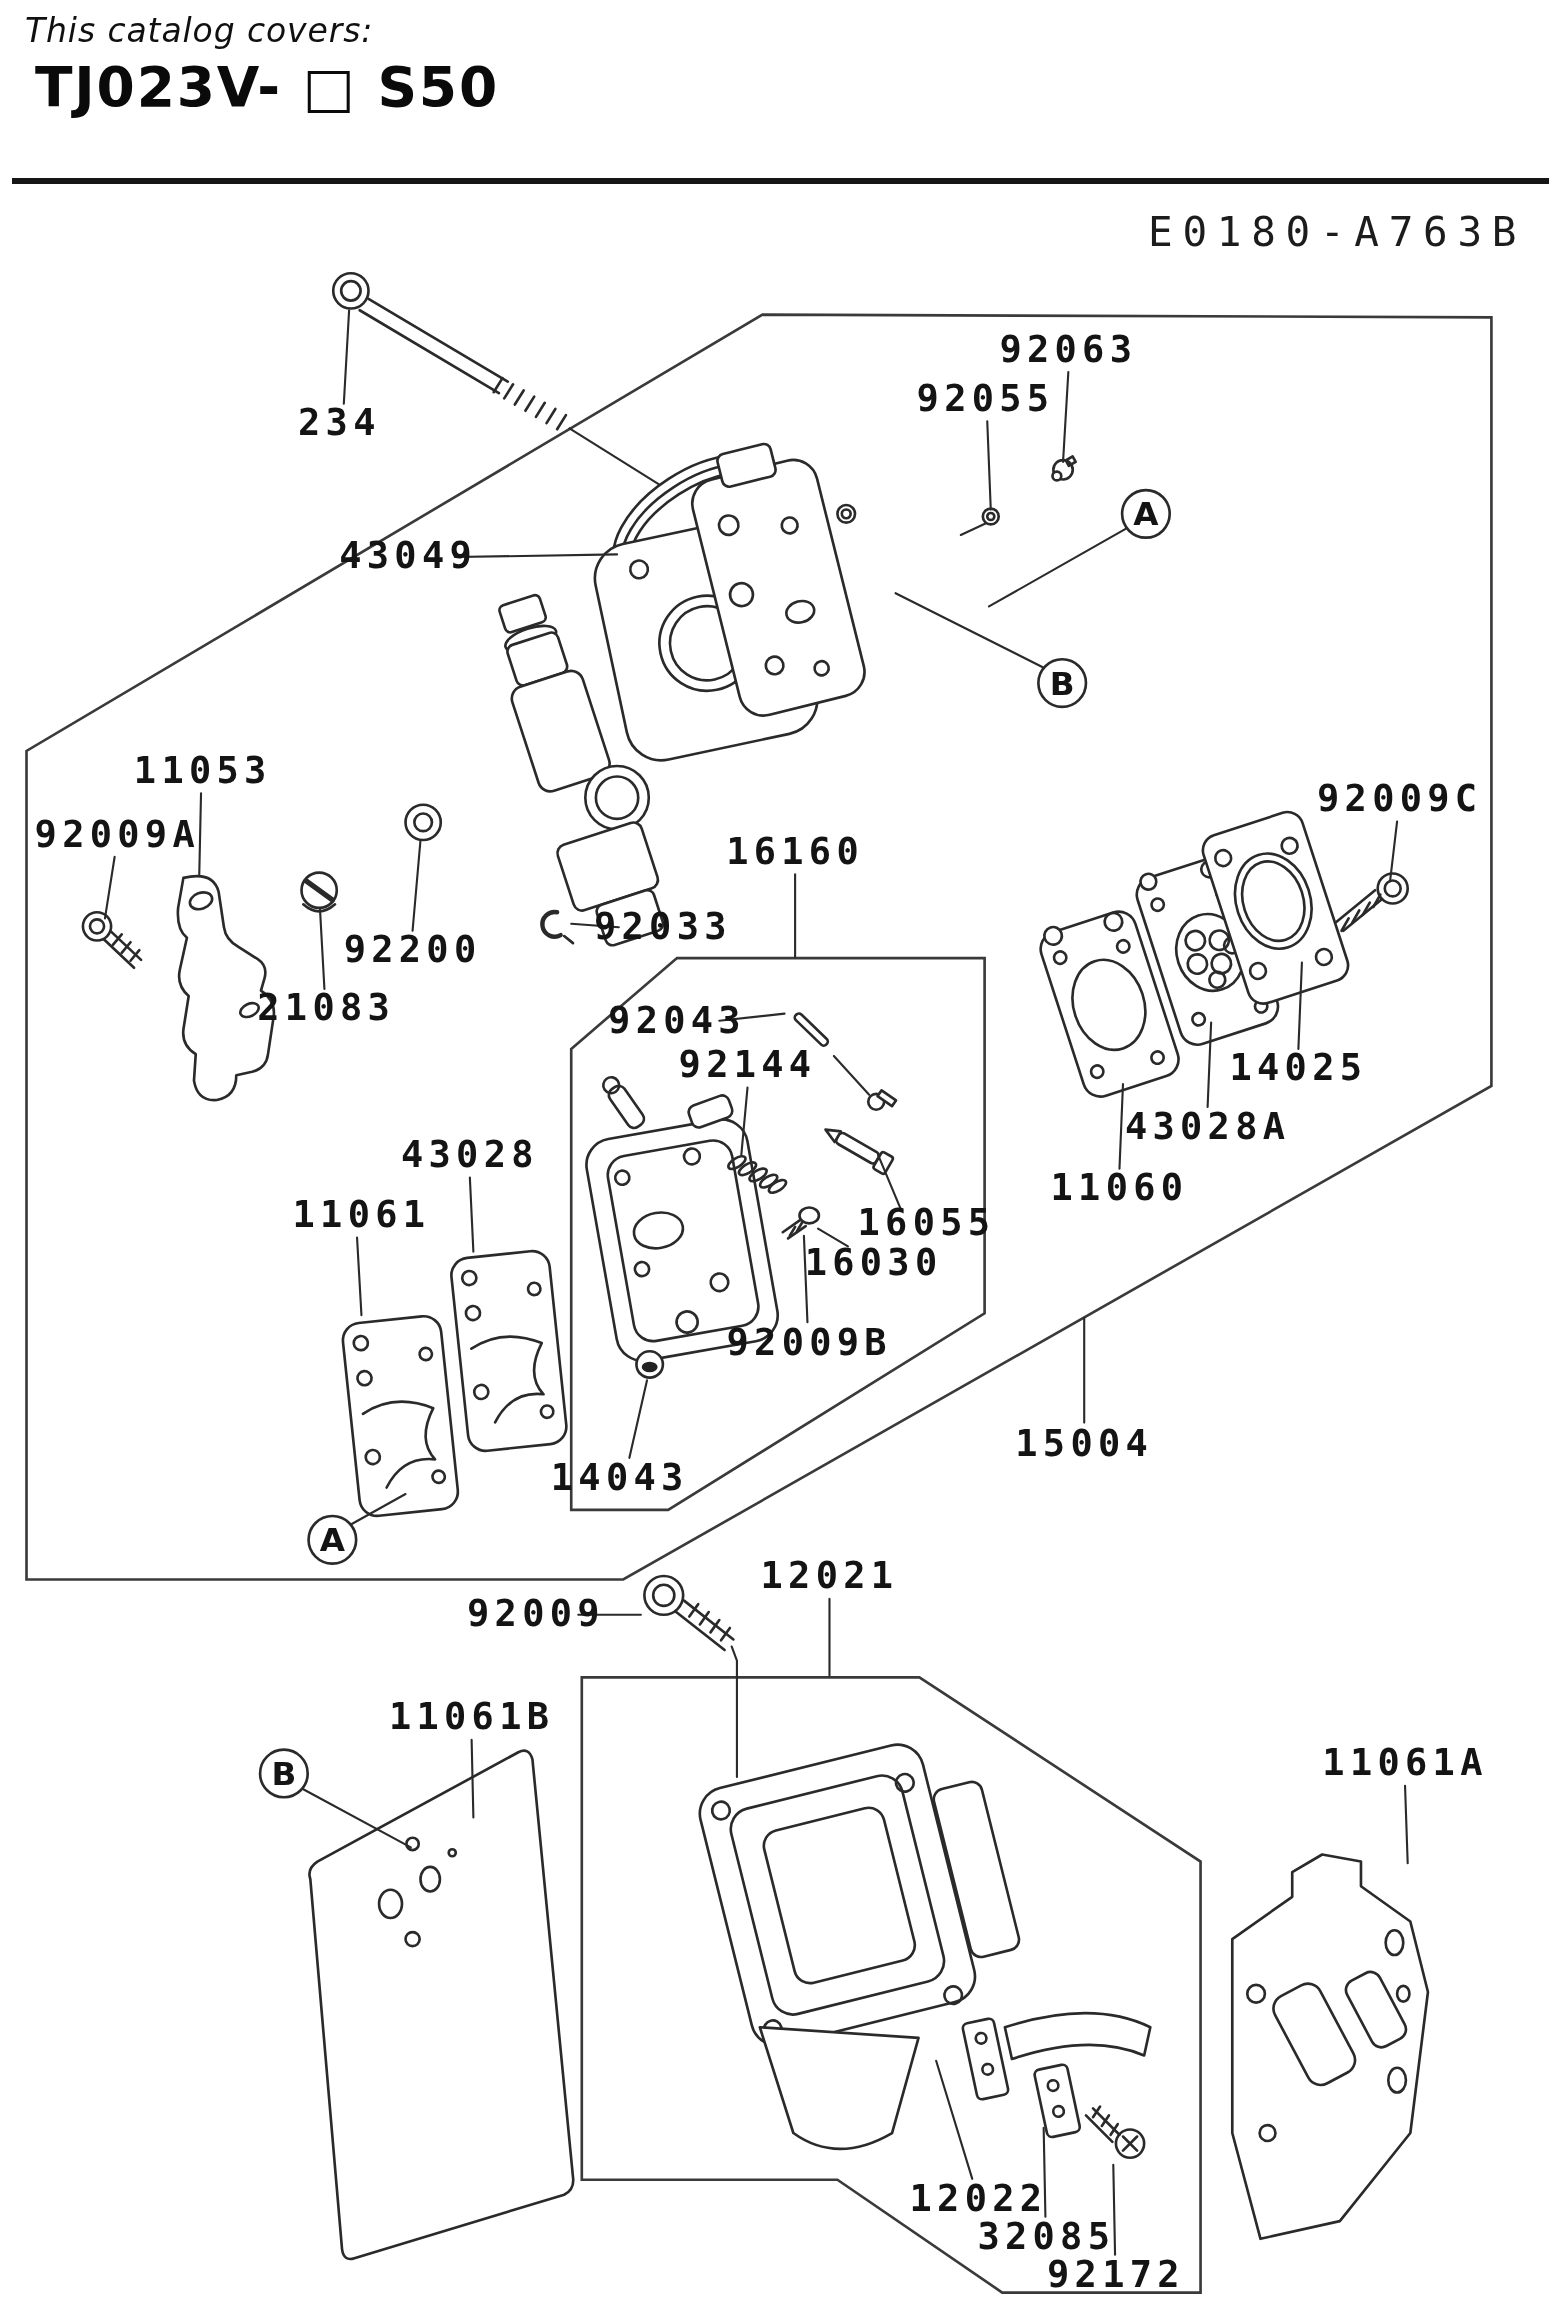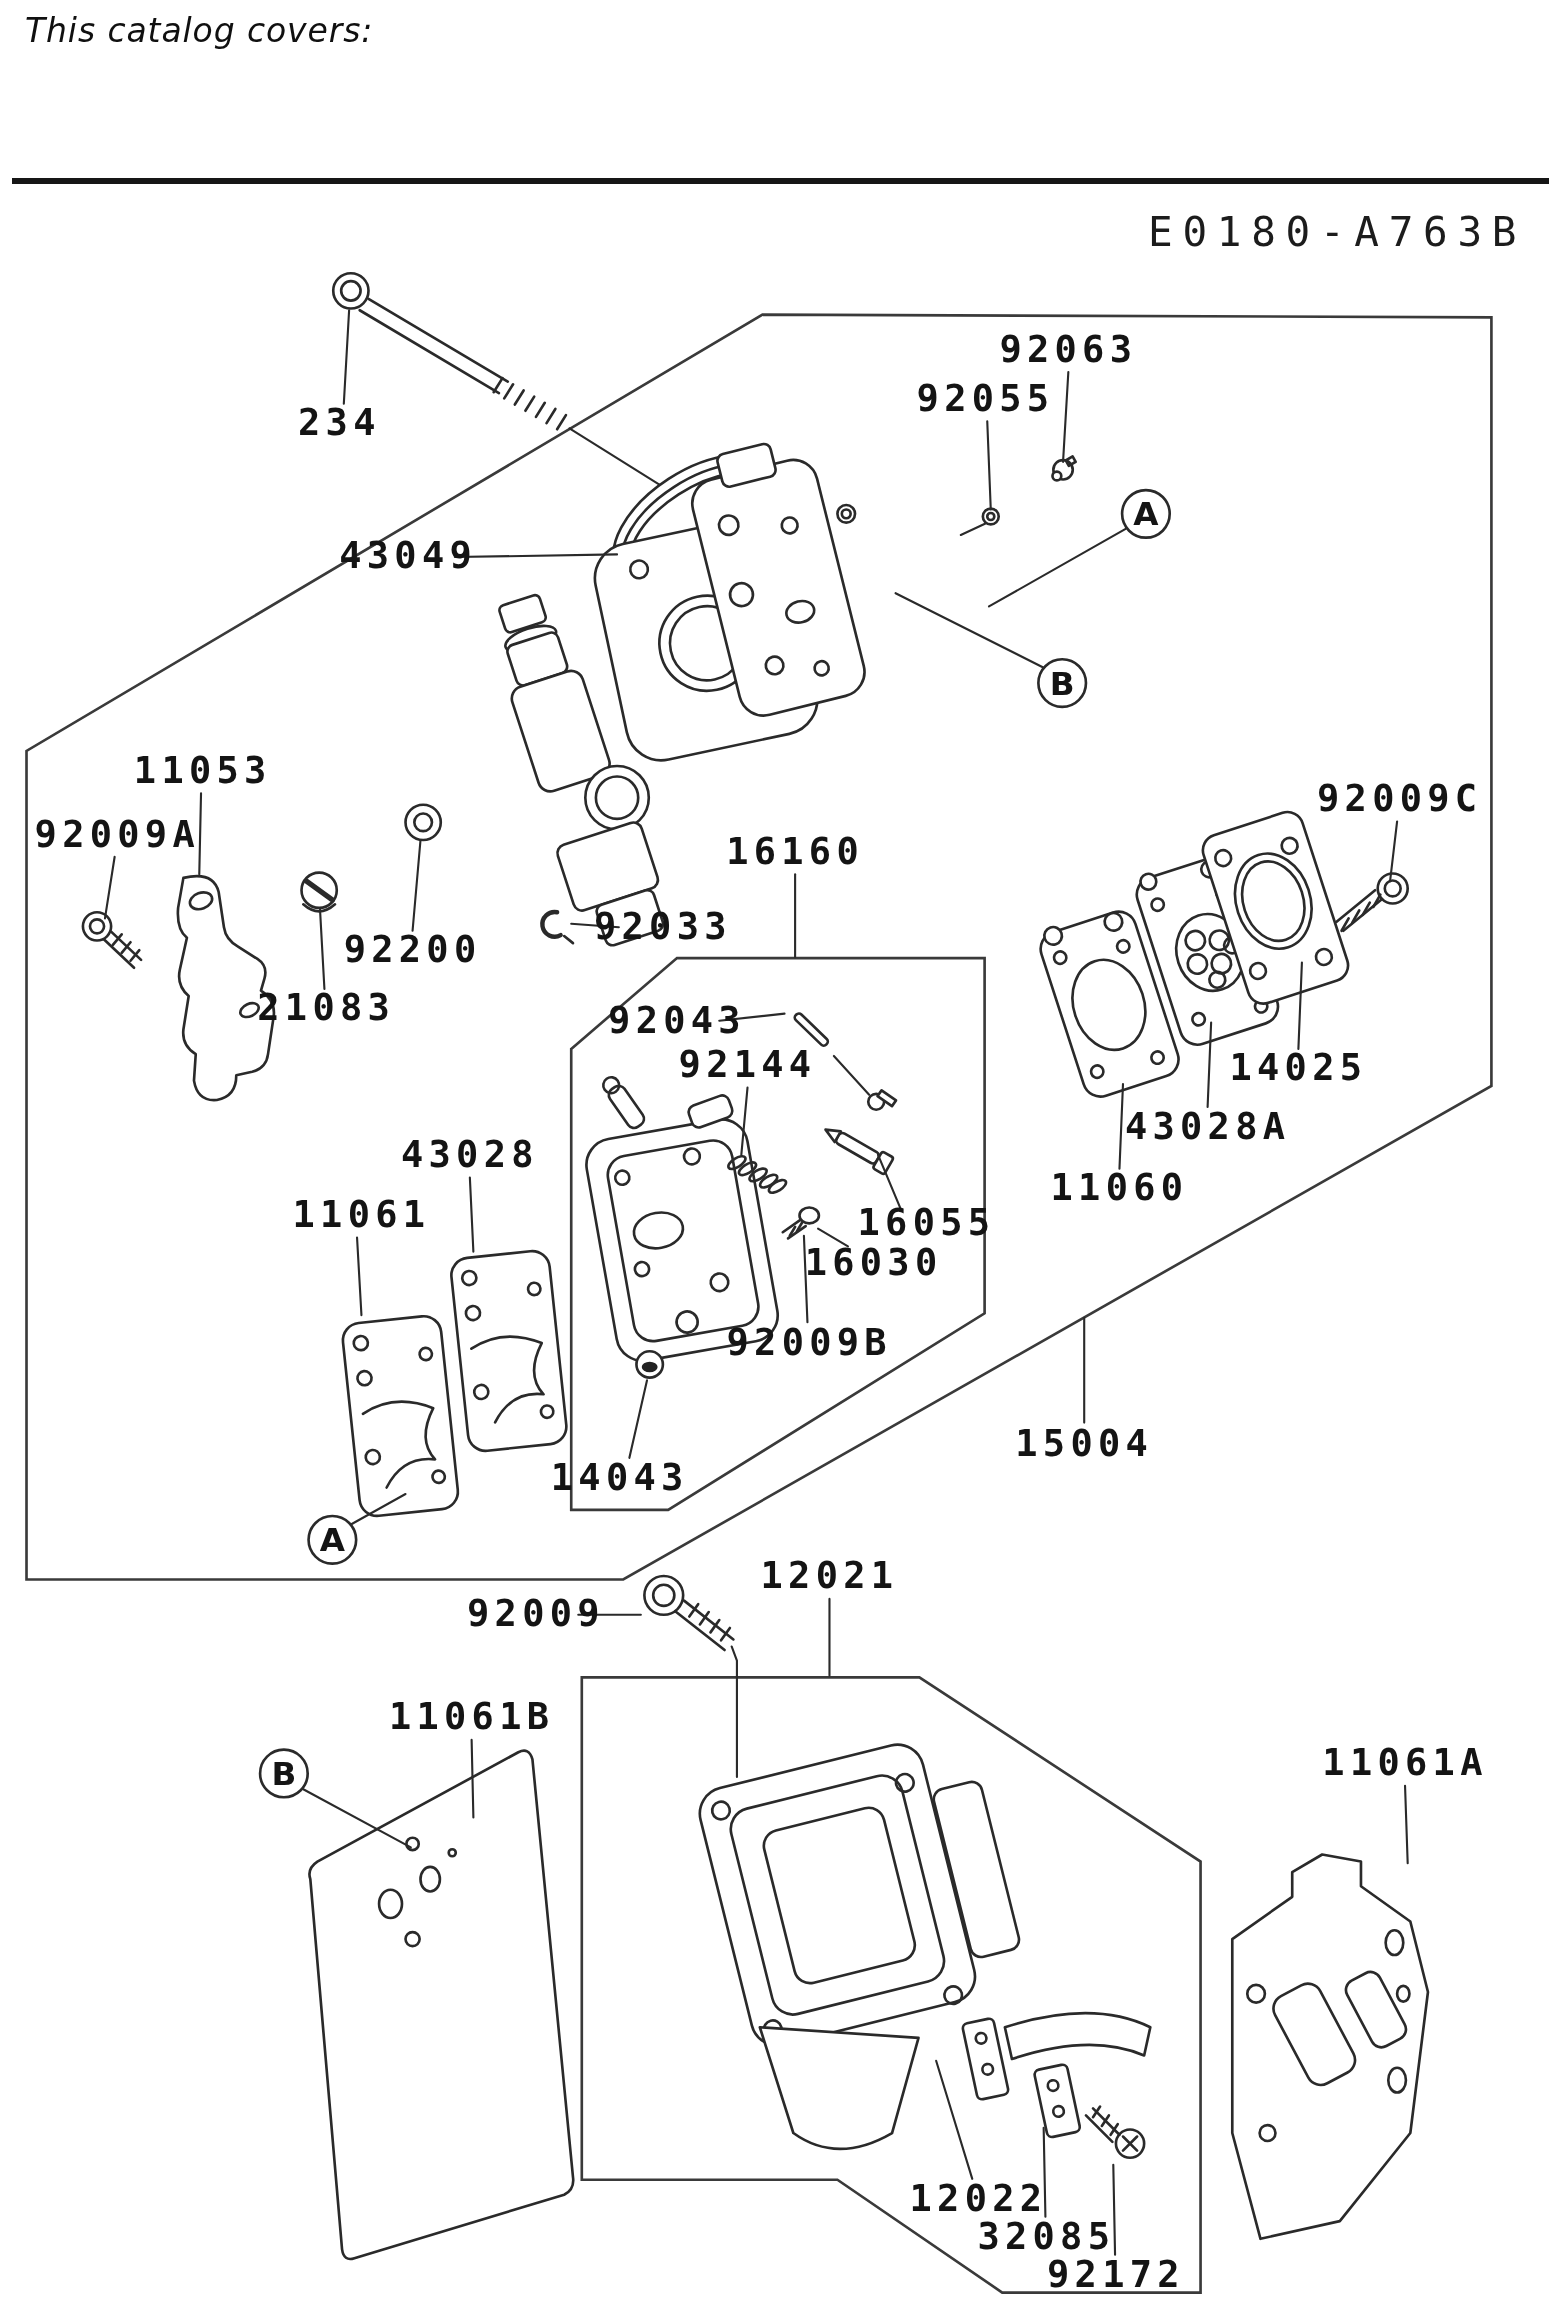--- a/index.html
+++ b/index.html
@@ -18,20 +18,21 @@
   .wfill{fill:#ffffff;stroke:#2a2a2a;stroke-width:3;stroke-linejoin:round;}
   .plbl{font-family:"DejaVu Sans Mono", monospace;font-size:42px;font-weight:700;
         letter-spacing:6px;fill:#141414;text-anchor:middle;}
   .blbl{font-family:"DejaVu Sans", sans-serif;font-size:37px;font-weight:700;fill:#141414;text-anchor:middle;}
 </style>
 </head>
 <body>
 
 <div class="page">
   <div class="covers">This catalog covers:</div>
+  <div class="model">TJ023V- □ S50</div>
   <div class="hrule"></div>
   <div class="code">E0180-A763B</div>
 
   <svg width="1562" height="2319" viewBox="0 0 1772 2631">
 
     <g>
       <polygon class="box" points="865,357 1692,360 1692,1232 707,1792 30,1792 30,852"></polygon>
       <polygon class="box" points="648,1190 768,1087 1117,1087 1117,1490 758,1713 648,1713"></polygon>
       <polygon class="box" points="660,1903 1043,1903 1362,2112 1362,2601 1137,2601 950,2473 660,2473"></polygon>
     </g>

